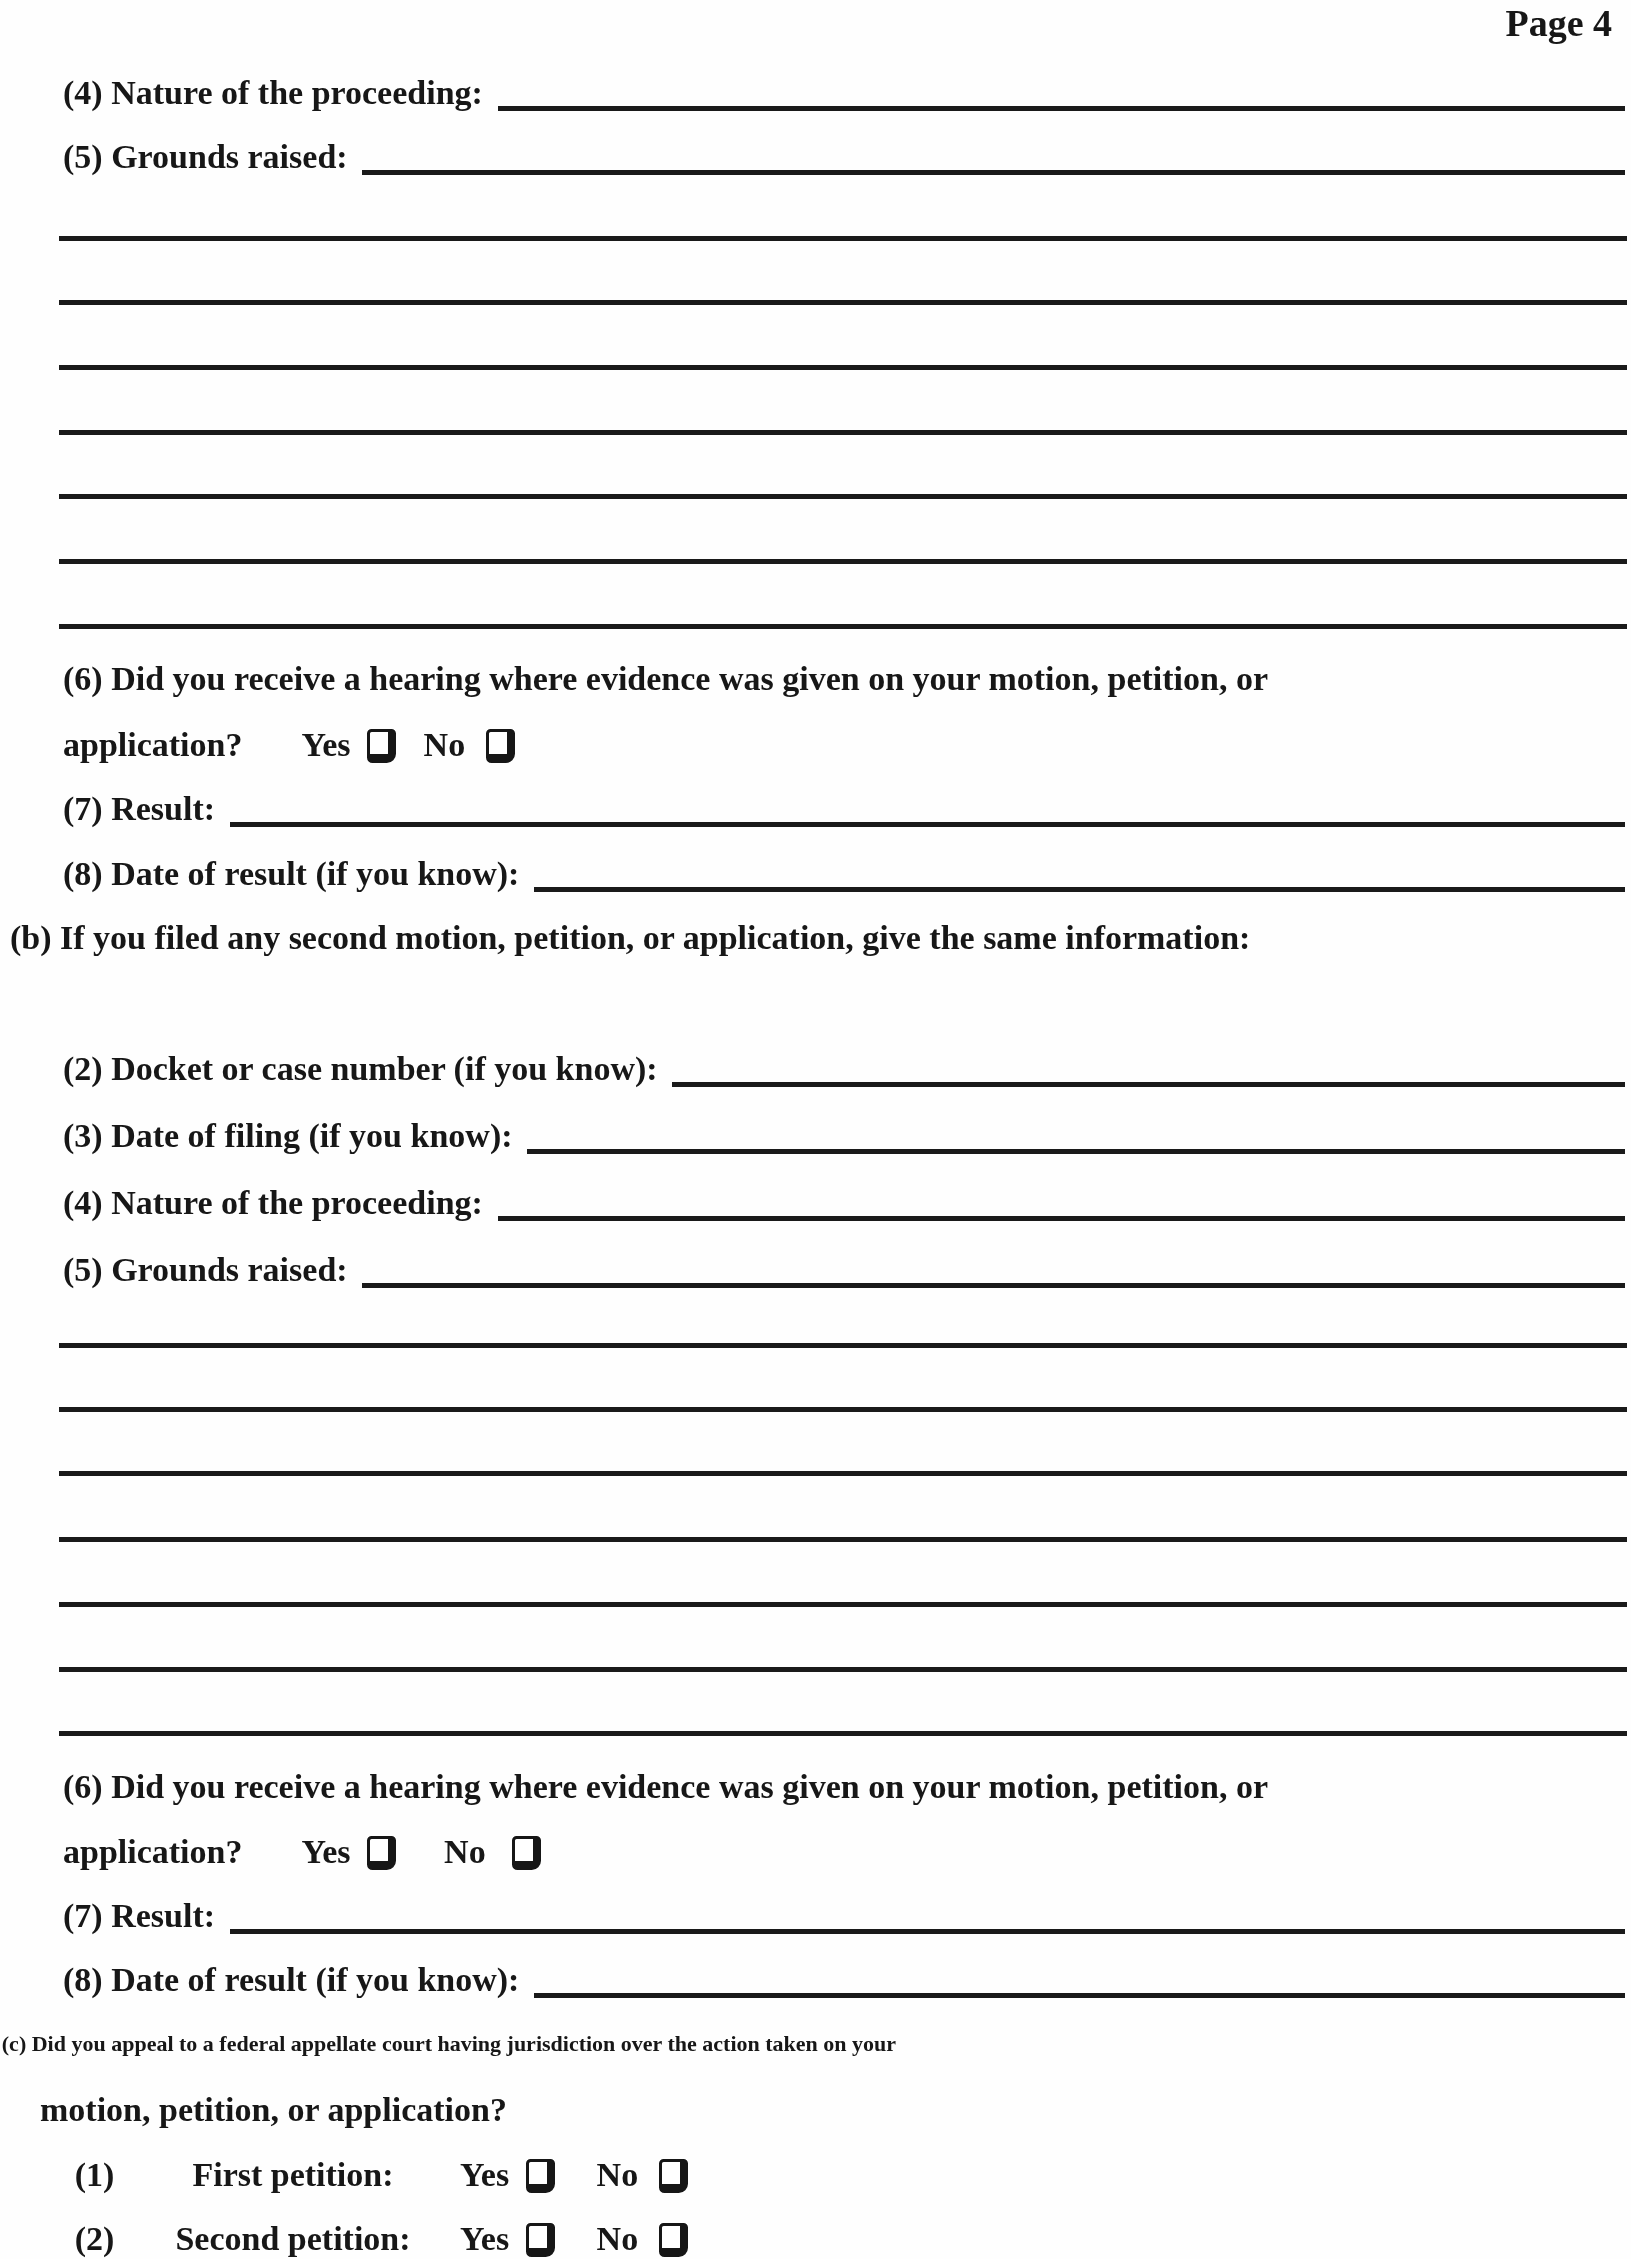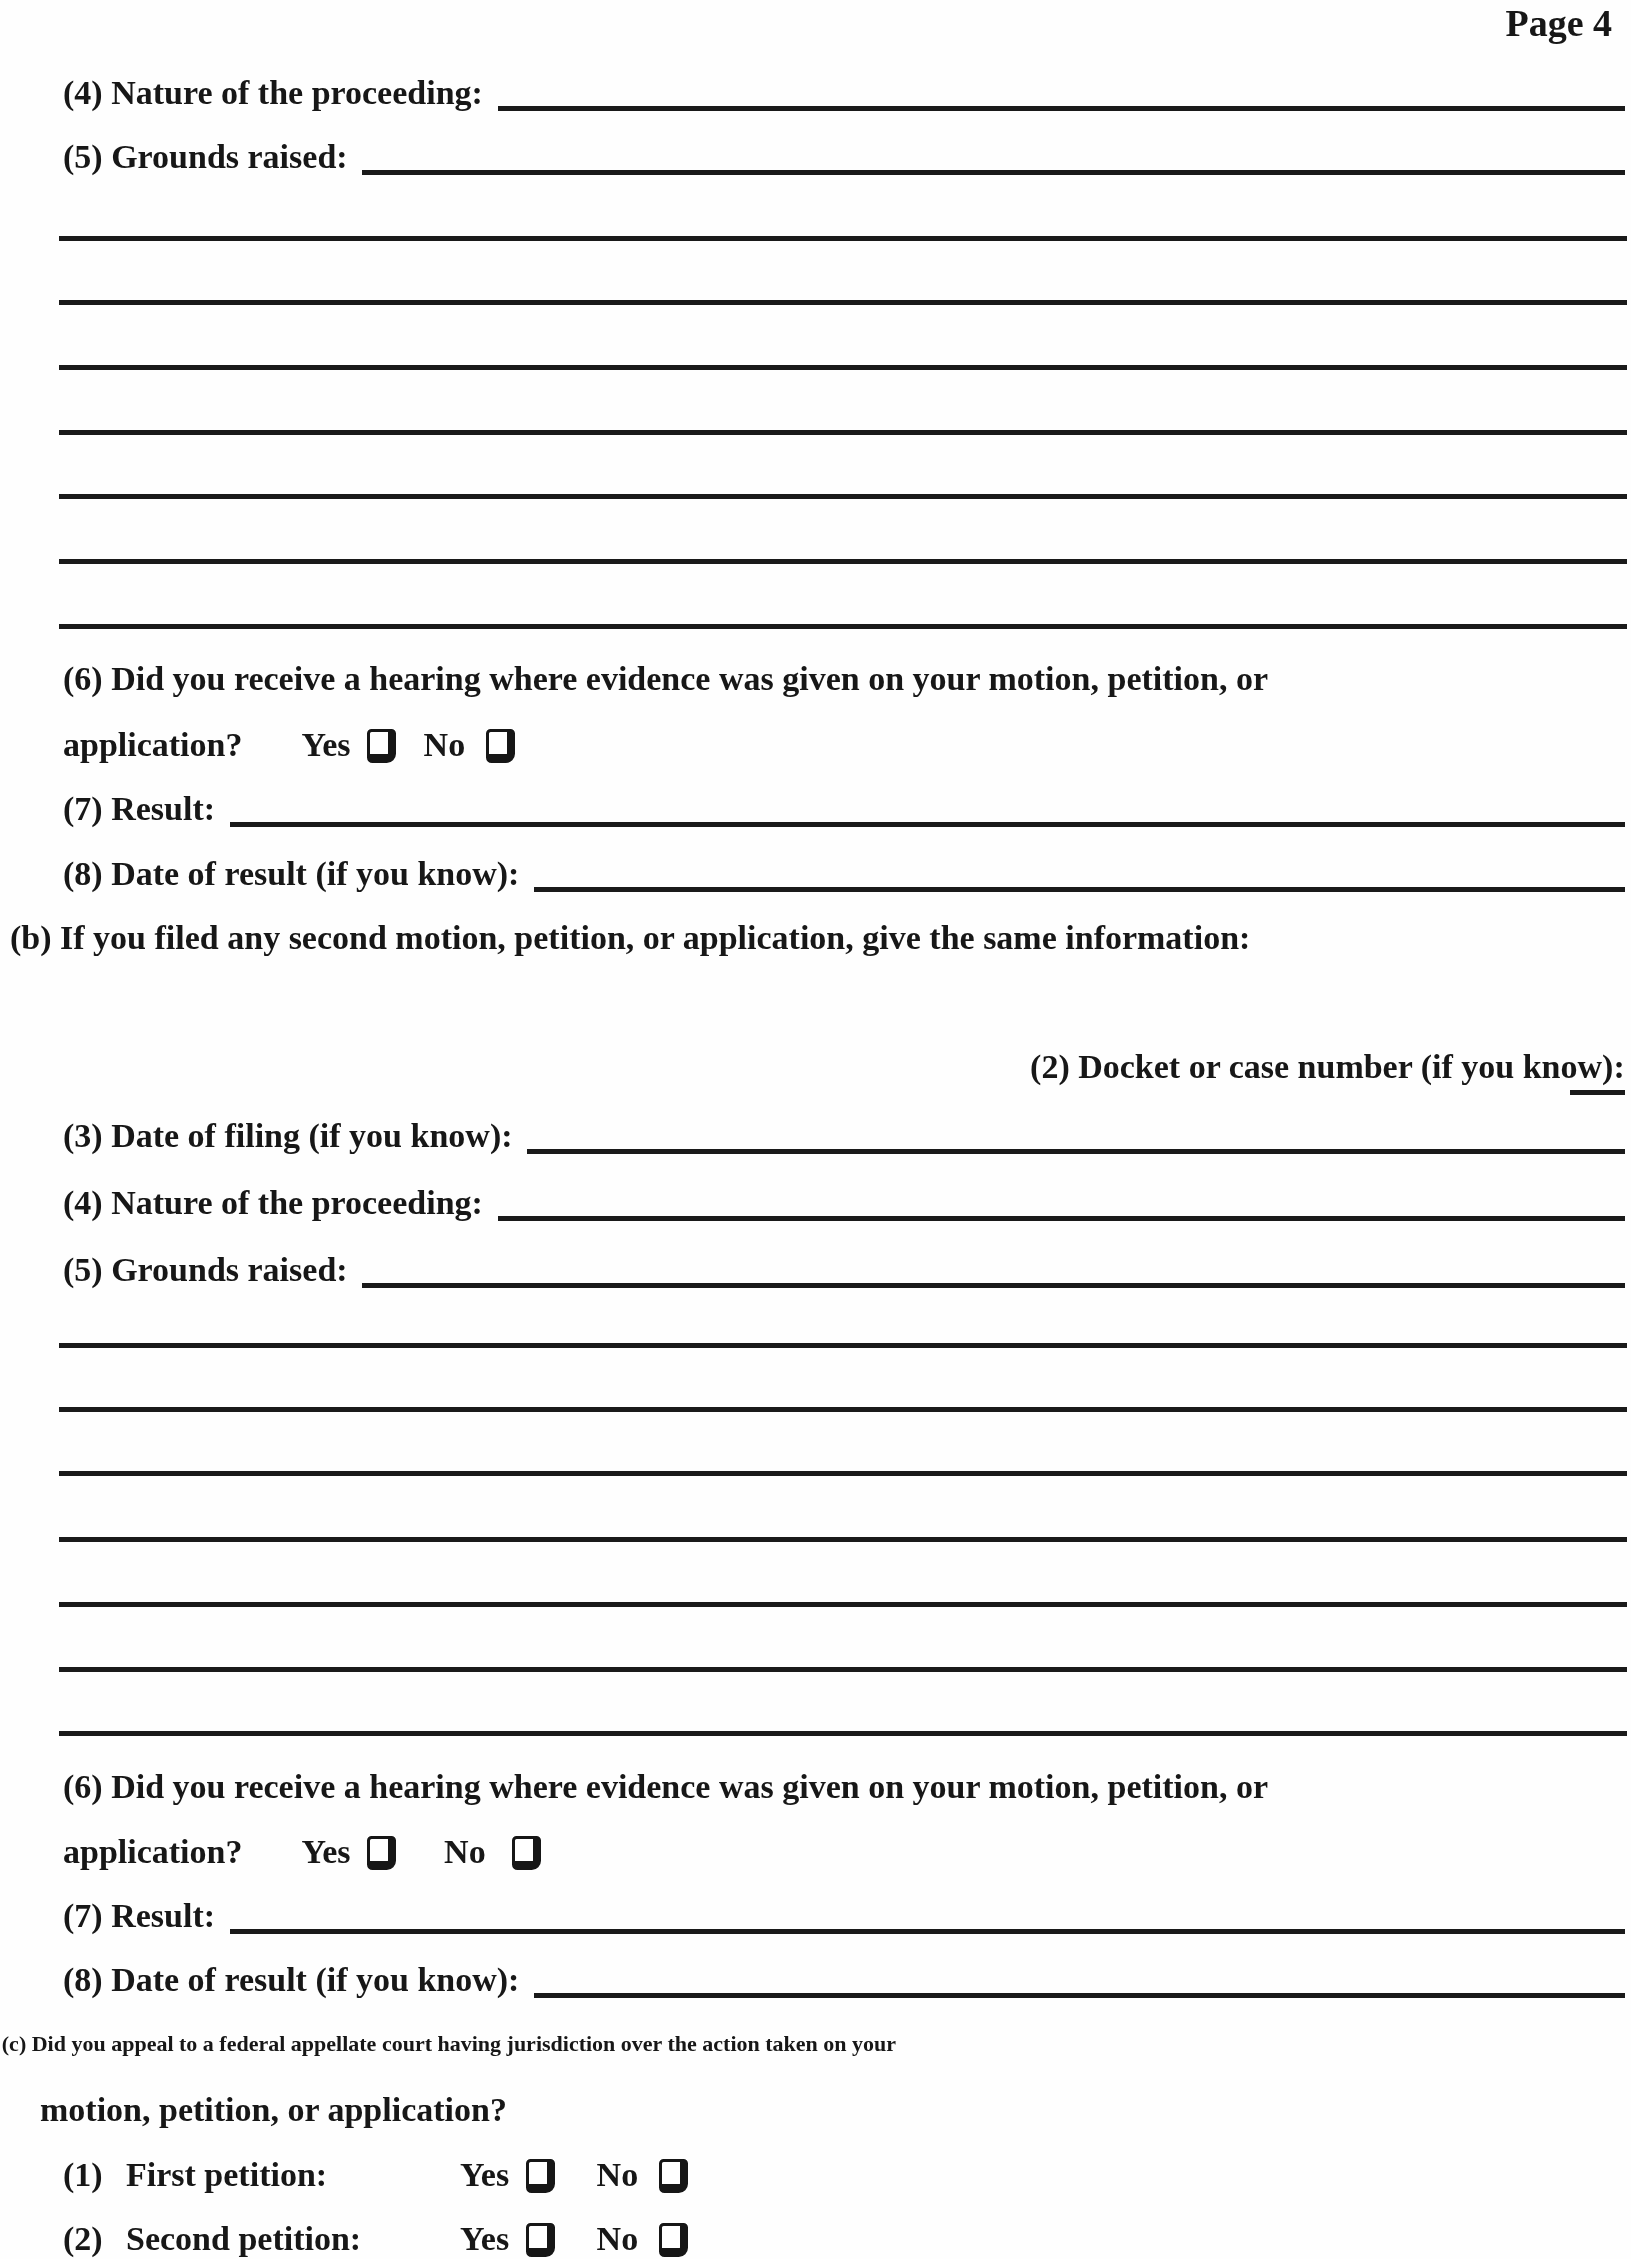--- a/index.html
+++ b/index.html
@@ -5,20 +5,21 @@
   html,body{margin:0;padding:0;background:#ffffff;}
   .page{
     position:relative;
     width:1632px;height:2259px;
     background:#fefefe;
     overflow:hidden;
     font-family:"Liberation Serif","DejaVu Serif",serif;
     font-weight:600;
     font-size:34px;
     color:#171717;
+    text-align:center;
   }
   .row{
     position:absolute;
     display:flex;
     align-items:flex-end;
     height:48px;
     line-height:46px;
     white-space:nowrap;
   }
   .lbl{white-space:nowrap;}
@@ -104,21 +105,21 @@
   <div class="row" style="top:849px;left:63px;right:7.3px;">
     <span class="lbl">(8) Date of result (if you know):</span>
     <span class="fill"></span>
   </div>
 
   <div class="row" style="top:913px;left:10px;">
     <span class="lbl">(b) If you filed any second motion, petition, or application, give the same information:</span>
   </div>
 
 
-  <div class="row" style="top:1044px;left:63px;right:7.3px;flex-direction:column;">
+  <div class="row" style="top:1044px;left:63px;right:7.3px;">
     <span class="lbl">(2) Docket or case number (if you know):</span>
     <span class="fill"></span>
   </div>
 
   <div class="row" style="top:1111px;left:63px;right:7.3px;">
     <span class="lbl">(3) Date of filing (if you know):</span>
     <span class="fill"></span>
   </div>
 
   <div class="row" style="top:1178px;left:63px;right:7.3px;">

